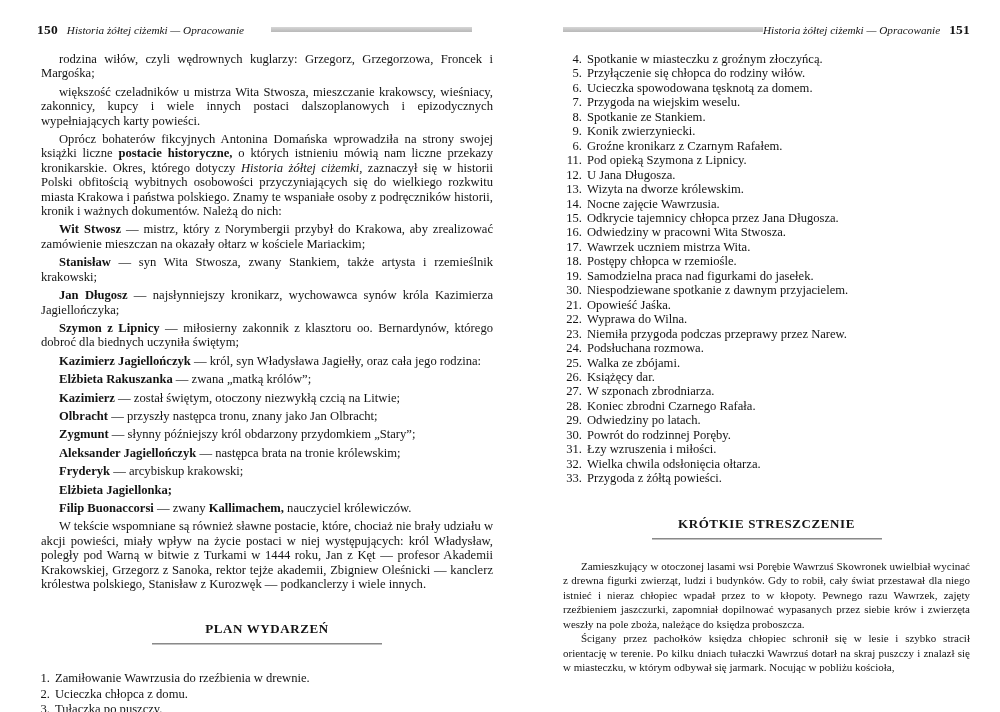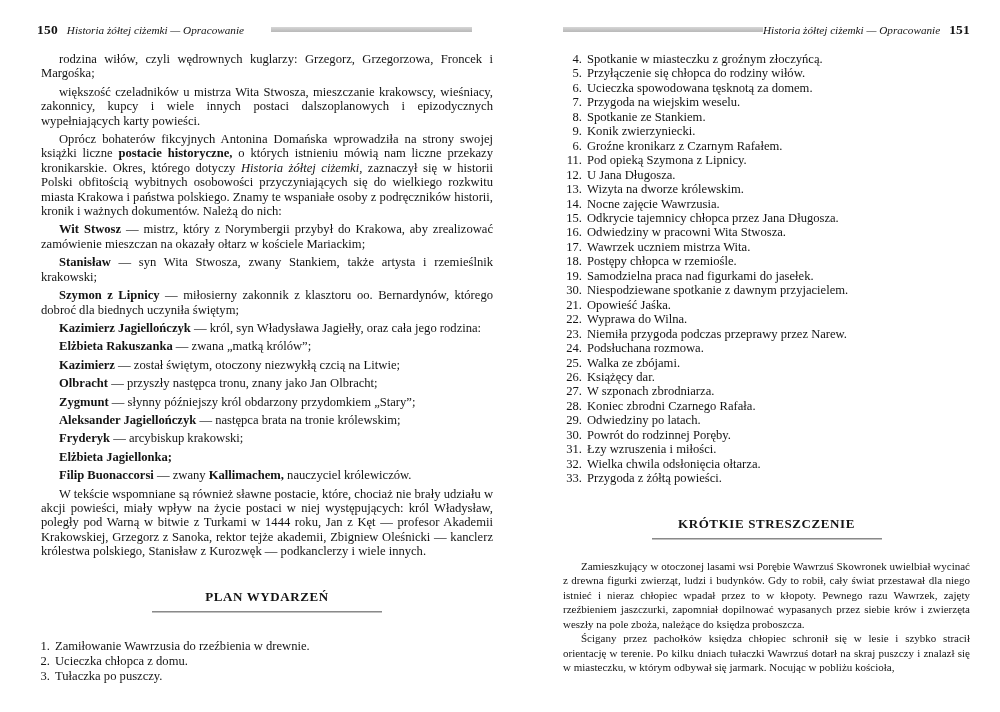--- a/index.html
+++ b/index.html
@@ -53,20 +53,21 @@
     </header>
 
     <div class="body-text">
       <div>
 
       <p class="para"><span>rodzina wiłów, czyli wędrownych kuglarzy: Grzegorz, Grzegorzowa, Froncek i Margośka;</span></p>
           <p class="para"><span>większość czeladników u mistrza Wita Stwosza, mieszczanie krakowscy, wieśniacy, zakonnicy, kupcy i wiele innych postaci dalszoplanowych i epizodycznych wypełniających karty powieści.</span></p>
           <p class="para"><span>Oprócz bohaterów fikcyjnych Antonina Domańska wprowadziła na strony swojej książki liczne </span><span class="b">postacie historyczne,</span><span> o których istnieniu mówią nam liczne przekazy kronikarskie. Okres, którego dotyczy </span><span class="i">Historia żółtej ciżemki</span><span>, zaznaczył się w historii Polski obfitością wybitnych osobowości przyczyniających się do wielkiego rozkwitu miasta Krakowa i państwa polskiego. Znamy te wspaniałe osoby z podręczników historii, kronik i ważnych dokumentów. Należą do nich:</span></p>
           <p class="para"><span class="b">Wit Stwosz</span><span> — mistrz, który z Norymbergii przybył do Krakowa, aby zrealizować zamówienie mieszczan na okazały ołtarz w kościele Mariackim;</span></p>
           <p class="para"><span class="b">Stanisław</span><span> — syn Wita Stwosza, zwany Stankiem, także artysta i rzemieślnik krakowski;</span></p>
+          <p class="para"><span class="b">Jan Długosz</span><span> — najsłynniejszy kronikarz, wychowawca synów króla Kazimierza Jagiellończyka;</span></p>
           <p class="para"><span class="b">Szymon z Lipnicy</span><span> — miłosierny zakonnik z klasztoru oo. Bernardynów, którego dobroć dla biednych uczyniła świętym;</span></p>
           <p class="para"><span class="b">Kazimierz Jagiellończyk</span><span> — król, syn Władysława Jagiełły, oraz cała jego rodzina:</span></p>
           <p class="para"><span class="b">Elżbieta Rakuszanka</span><span> — zwana „matką królów”;</span></p>
           <p class="para"><span class="b">Kazimierz</span><span> — został świętym, otoczony niezwykłą czcią na Litwie;</span></p>
           <p class="para"><span class="b">Olbracht</span><span> — przyszły następca tronu, znany jako Jan Olbracht;</span></p>
           <p class="para"><span class="b">Zygmunt</span><span> — słynny późniejszy król obdarzony przydomkiem „Stary”;</span></p>
           <p class="para"><span class="b">Aleksander Jagiellończyk</span><span> — następca brata na tronie królewskim;</span></p>
           <p class="para"><span class="b">Fryderyk</span><span> — arcybiskup krakowski;</span></p>
           <p class="para"><span class="b">Elżbieta Jagiellonka;</span></p>
           <p class="para"><span class="b">Filip Buonaccorsi</span><span> — zwany </span><span class="b">Kallimachem,</span><span> nauczyciel królewiczów.</span></p>

